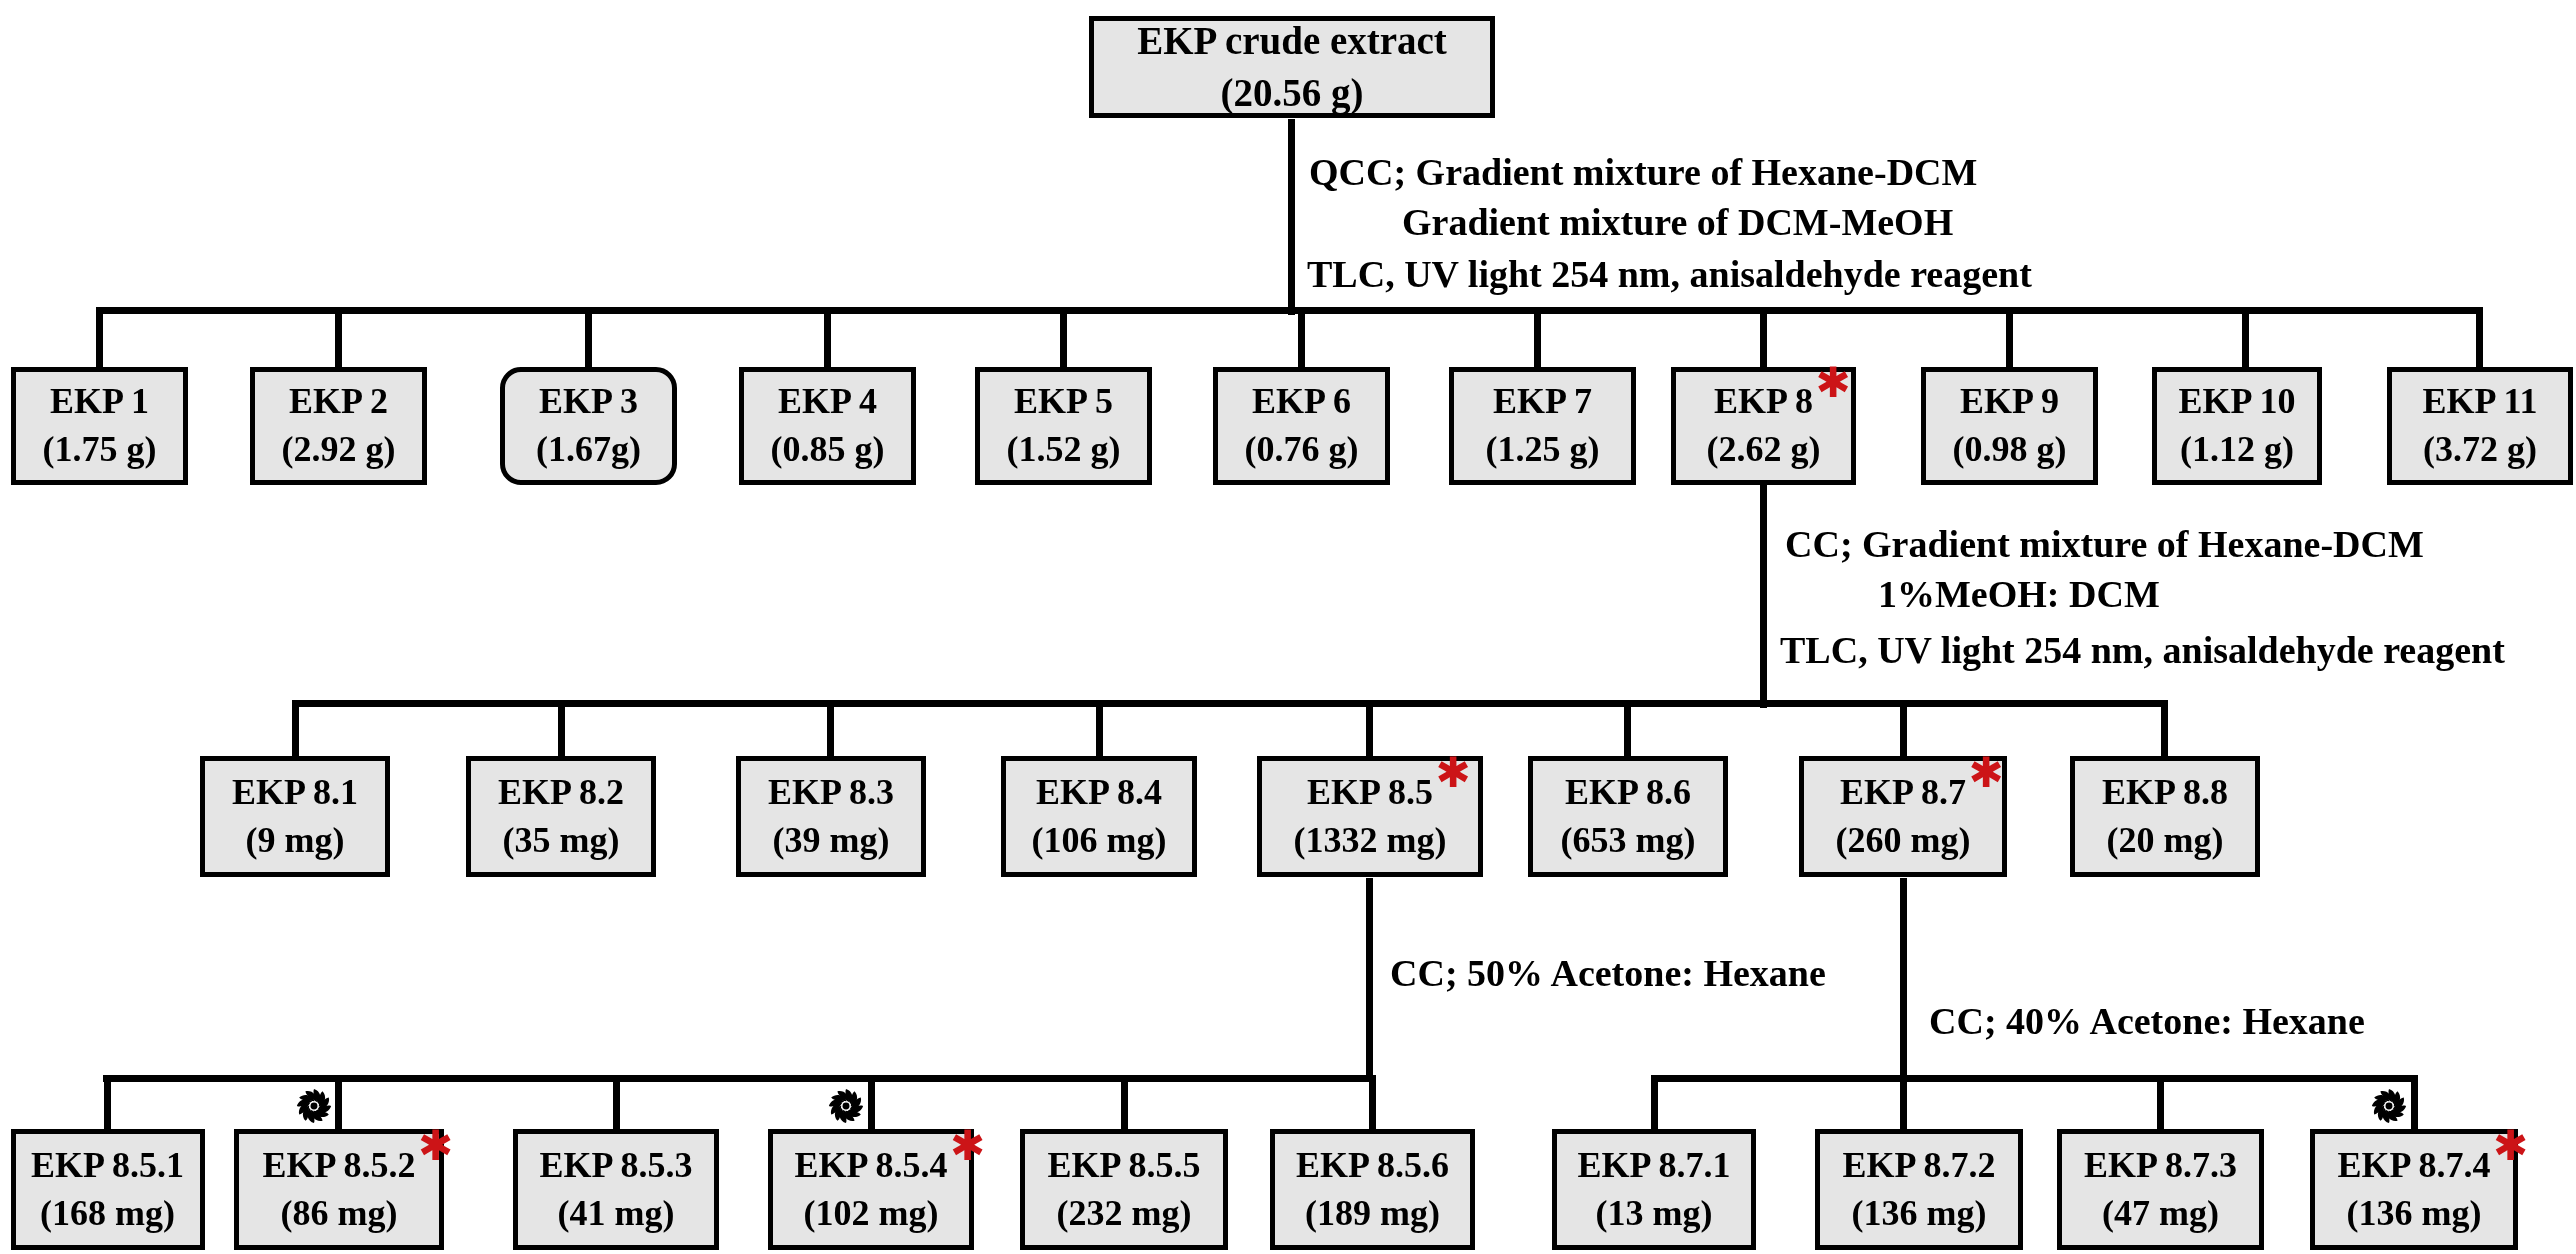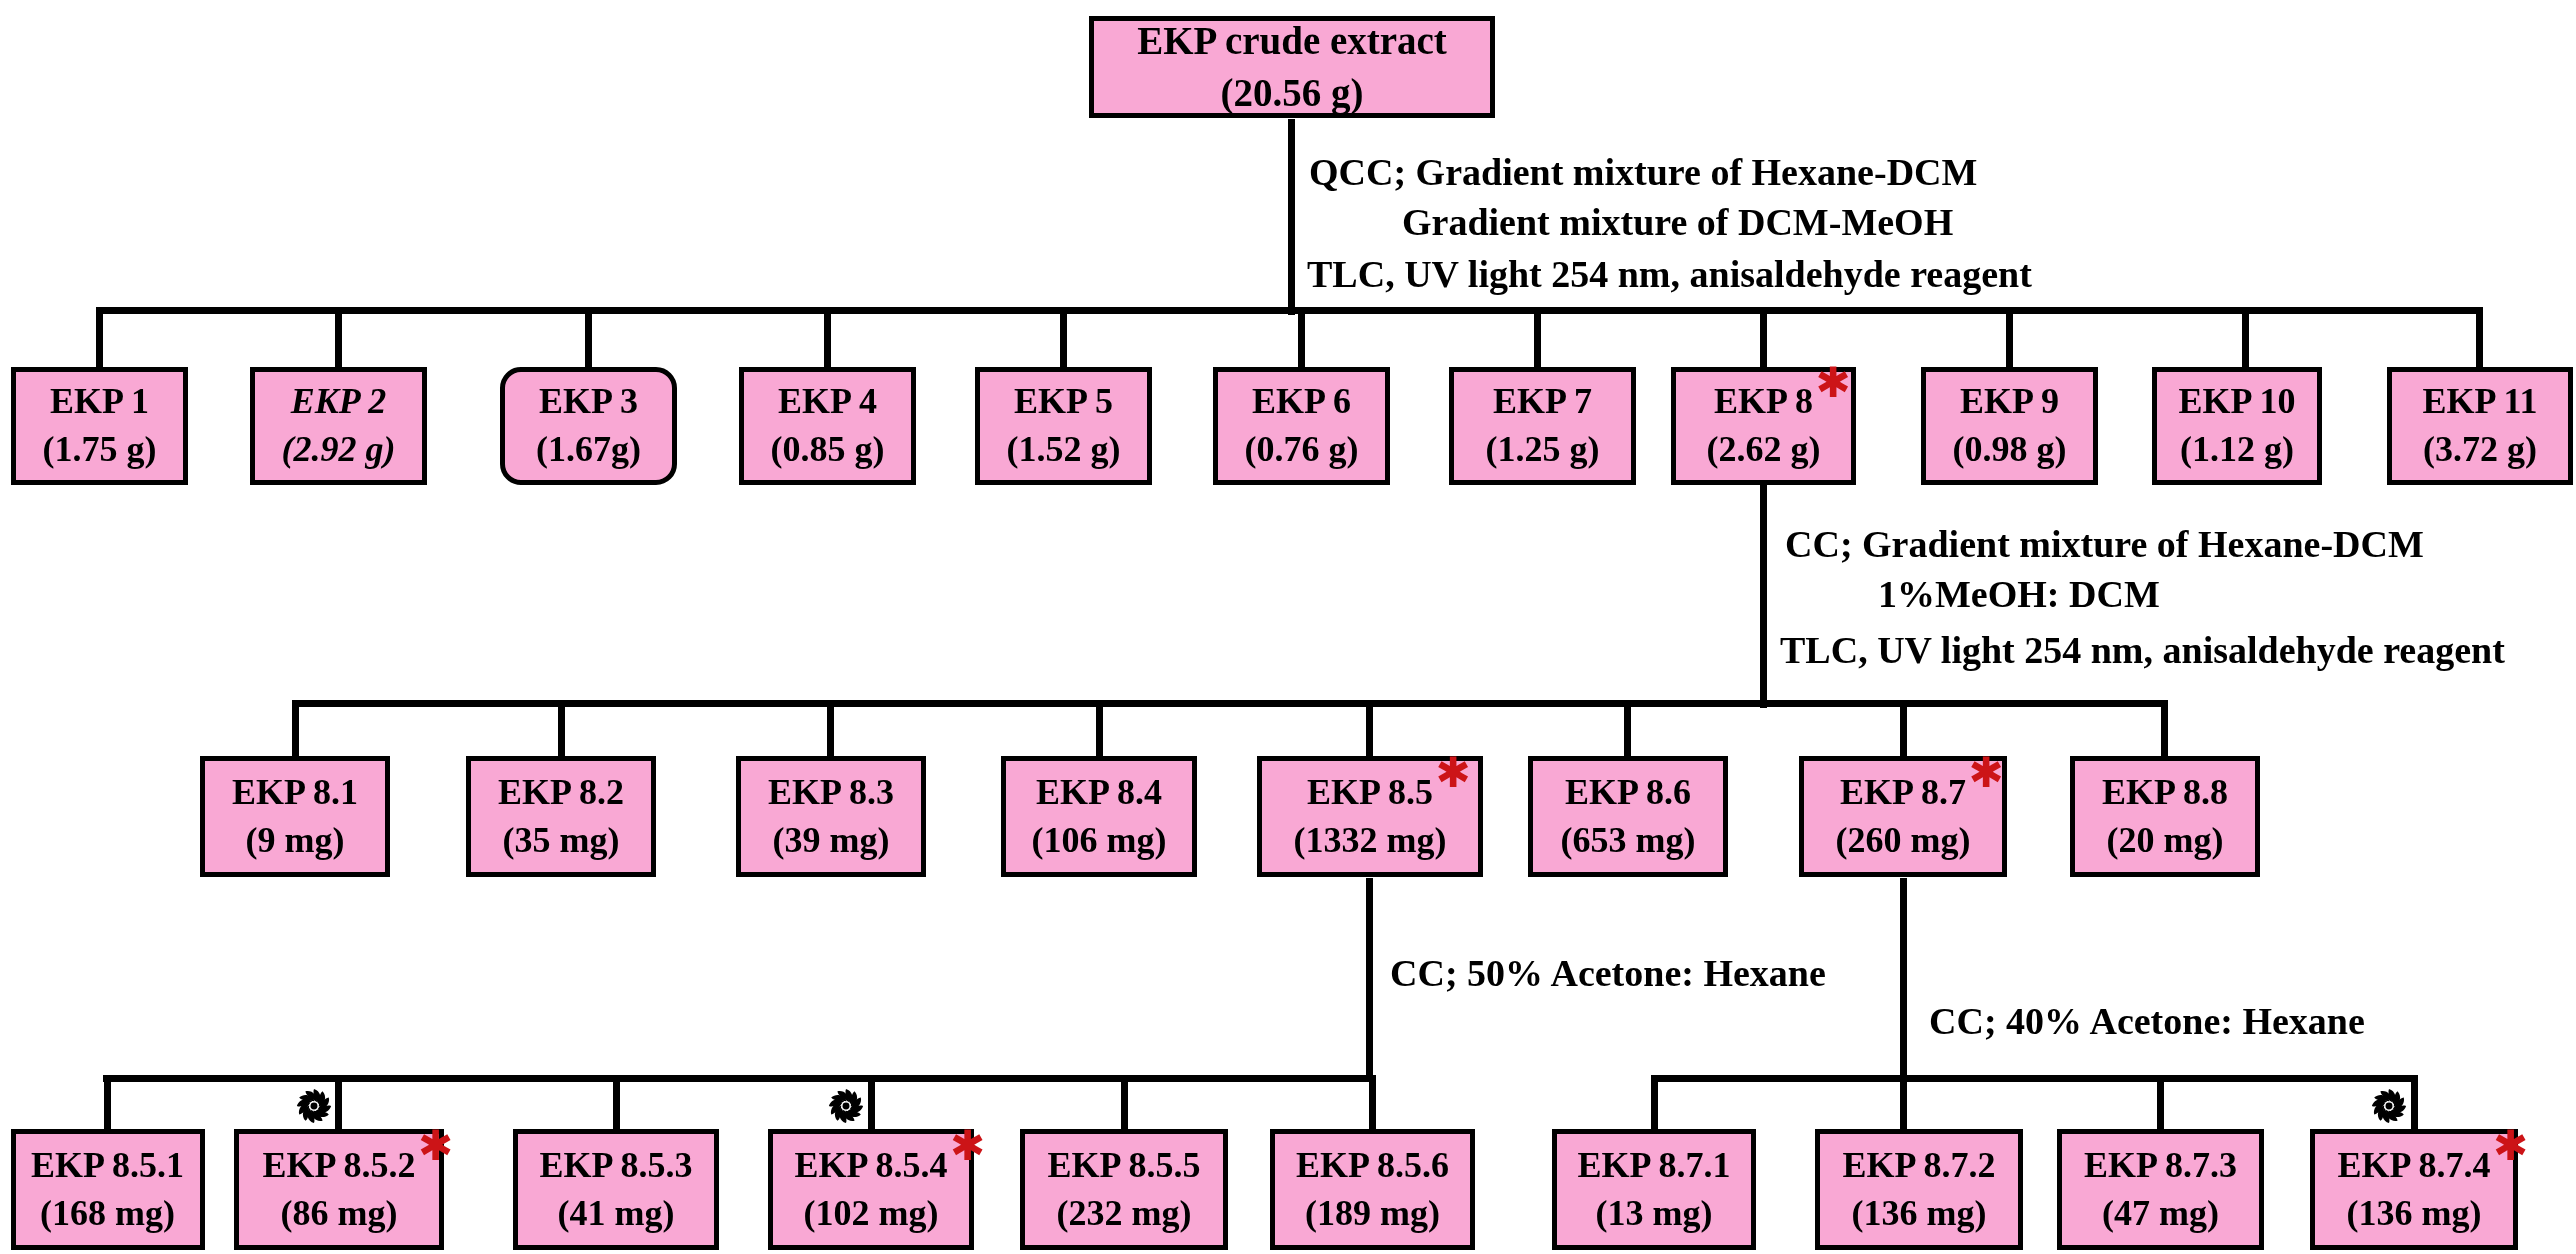--- a/index.html
+++ b/index.html
@@ -3,21 +3,21 @@
 <meta charset="utf-8">
 <style>
   html,body{margin:0;padding:0;background:#ffffff;}
   #flowchart-canvas{
     position:relative;width:2576px;height:1254px;background:#ffffff;
     font-family:"Liberation Serif","DejaVu Serif",serif;font-weight:bold;color:#000;
     overflow:hidden;
   }
   .hline,.vline{position:absolute;background:#000;}
   .box{
-    position:absolute;box-sizing:border-box;border:5.2px solid #000;background:#f9a8d4;
+    position:absolute;box-sizing:border-box;border:5.2px solid #000;background:#e5e5e5;
     display:flex;flex-direction:column;align-items:center;justify-content:center;
     gap:6.5px;text-align:center;
   }
   .box .label,.box .mass{font-size:36px;line-height:1.15;white-space:nowrap;position:relative;}
   .box.root .label,.box.root .mass{font-size:39px;}
   .star{
     position:absolute;top:-19.6px;margin-left:2.6px;
     font-size:42px;line-height:1;color:var(--star,#cc1417);
     font-family:"DejaVu Sans",sans-serif;
   }
@@ -98,21 +98,21 @@
         <use href="#pinwheel" width="58" height="58"></use>
       </svg></div>
     <div class="box root" style="left: 1089px; top: 16.4px; width: 406px; height: 102px;">
       <div class="label"><span>EKP crude extract</span></div>
       <div class="mass">(20.56 g)</div>
     </div>
     <div class="box" style="left: 11px; top: 367px; width: 177px; height: 118px;">
       <div class="label"><span>EKP 1</span></div>
       <div class="mass">(1.75 g)</div>
     </div>
-    <div class="box" style="left: 250px; top: 367px; width: 177px; height: 118px; font-style: italic;">
+    <div class="box" style="left: 250px; top: 367px; width: 177px; height: 118px;">
       <div class="label"><span>EKP 2</span></div>
       <div class="mass">(2.92 g)</div>
     </div>
     <div class="box" style="left: 500px; top: 367px; width: 177px; height: 118px; border-radius: 21px;">
       <div class="label"><span>EKP 3</span></div>
       <div class="mass">(1.67g)</div>
     </div>
     <div class="box" style="left: 739px; top: 367px; width: 177px; height: 118px;">
       <div class="label"><span>EKP 4</span></div>
       <div class="mass">(0.85 g)</div>

